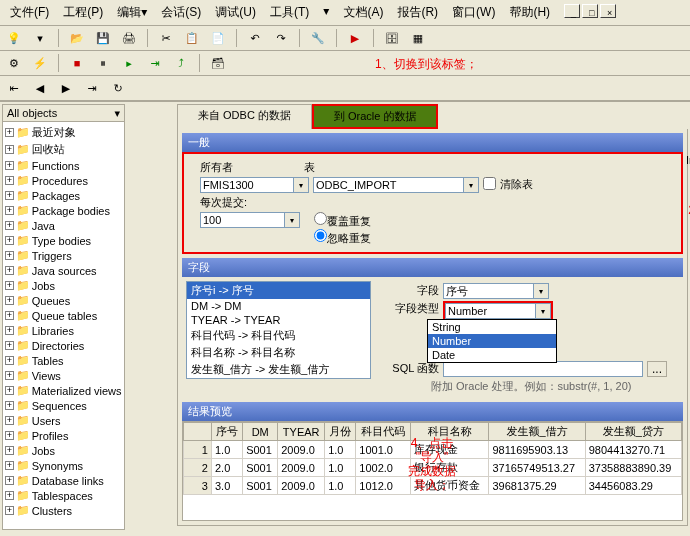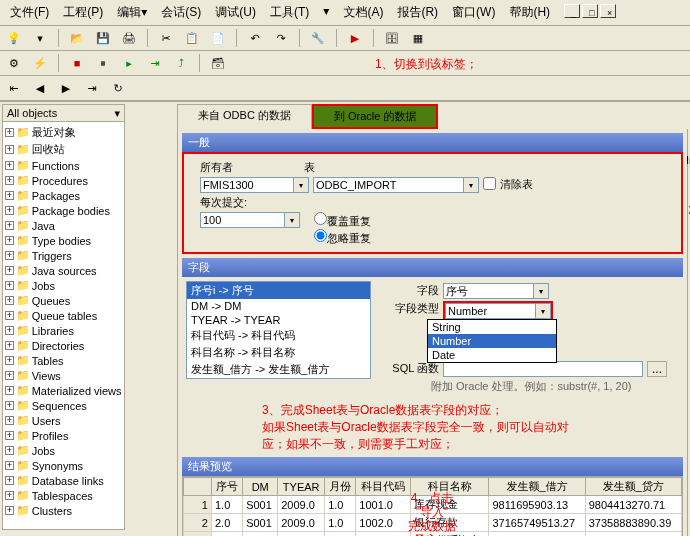--- a/index.html
+++ b/index.html
@@ -330,25 +330,20 @@
               <div>Date</div>
             </div>
           </div>
           <div class="row" style="margin-top:40px">
               <span class="lbl" style="width:50px;text-align:right">SQL 函数</span>
             <input type="text" style="width: 200px;">
               <button class="btn" style="padding:0 4px">...</button>
             </div>
           <div class="lbl" style="margin-left:54px;color:#666">附加 Oracle 处理。例如：substr(#, 1, 20)</div>
         </div>
-      </div>
-      <div class="redtext" style="margin:4px 0 0 80px">
-        <div>3、完成Sheet表与Oracle数据表字段的对应；</div>
-        <div>如果Sheet表与Oracle数据表字段完全一致，则可以自动对</div>
-        <div>应；如果不一致，则需要手工对应；</div>
       </div>
 
       <div class="group-hdr" style="margin-top:4px">结果预览</div>
       <div class="table" style="height:100px;overflow:auto;position:relative">
         <table id="ptbl">
             <thead>
               <tr id="phead">
                 <th class="rowhdr"></th>
                 <th>序号</th>
                 <th>DM</th>

